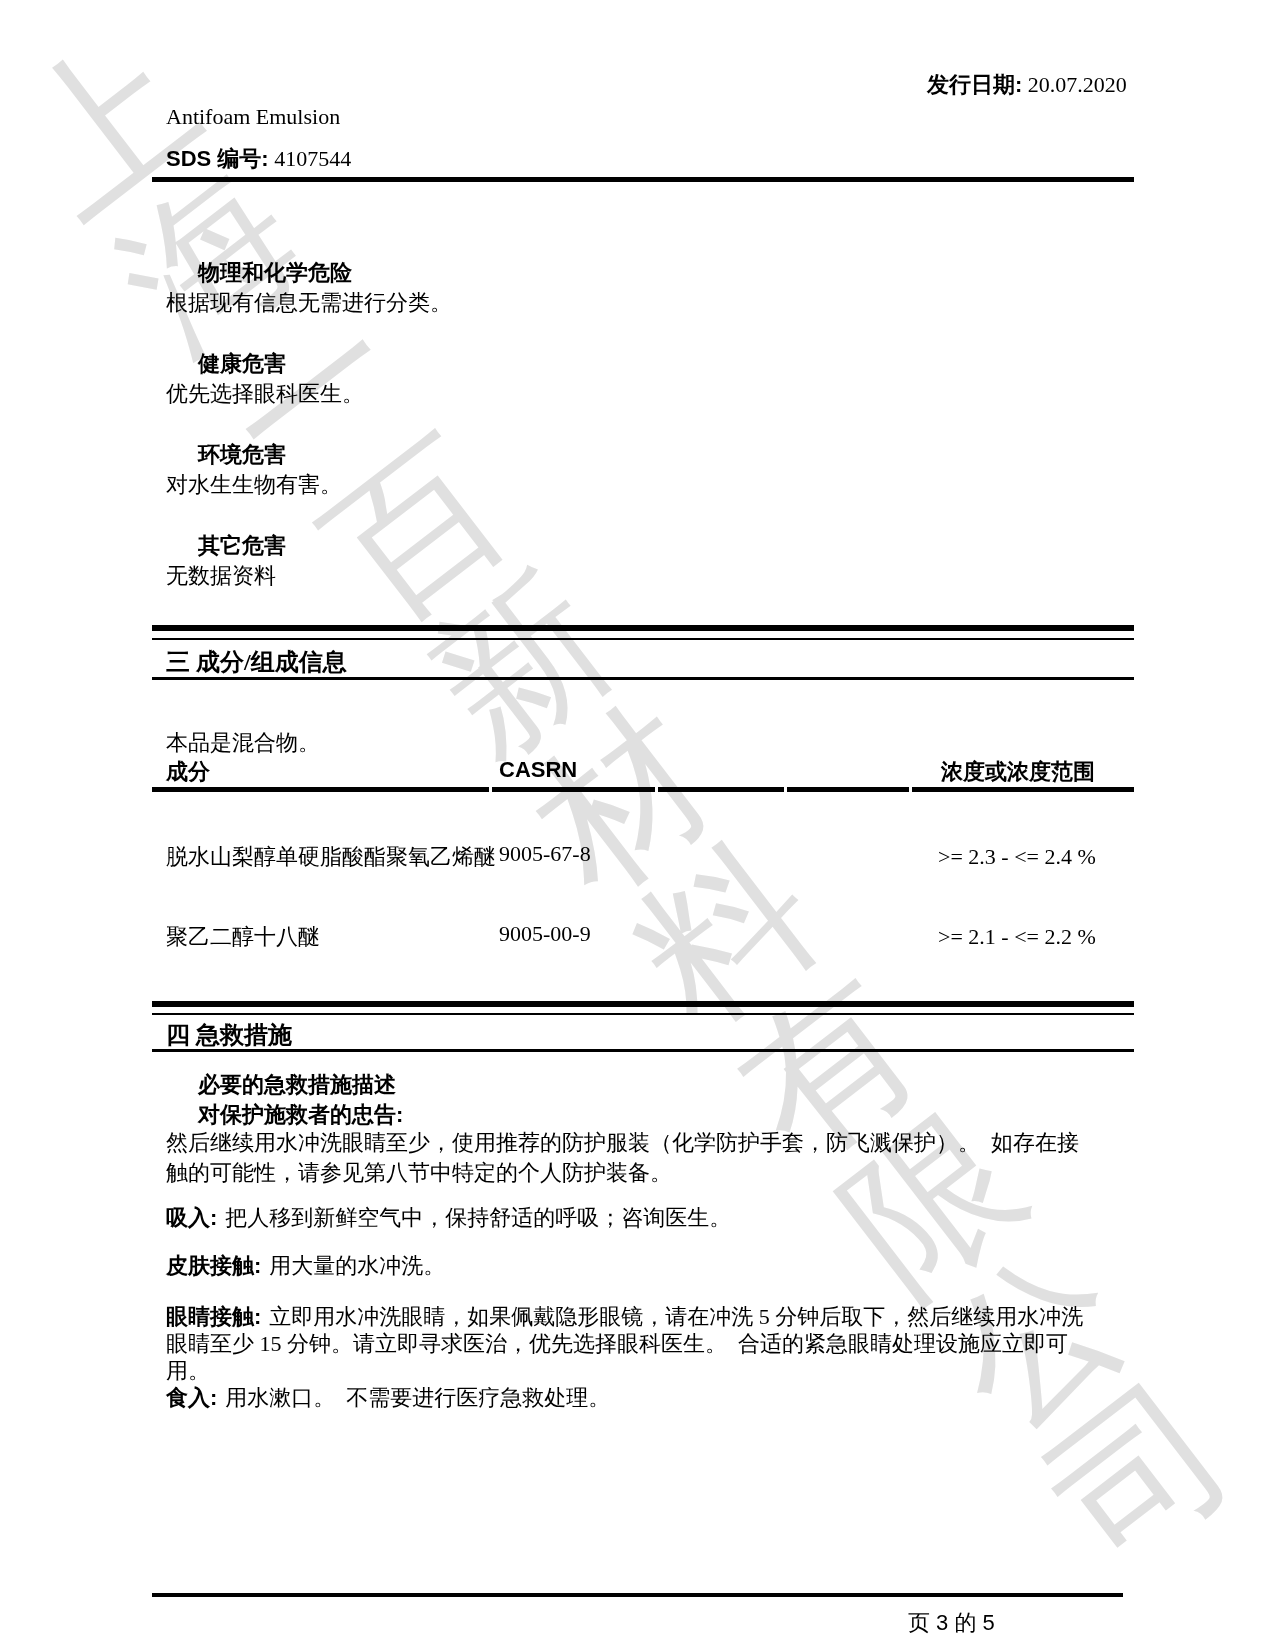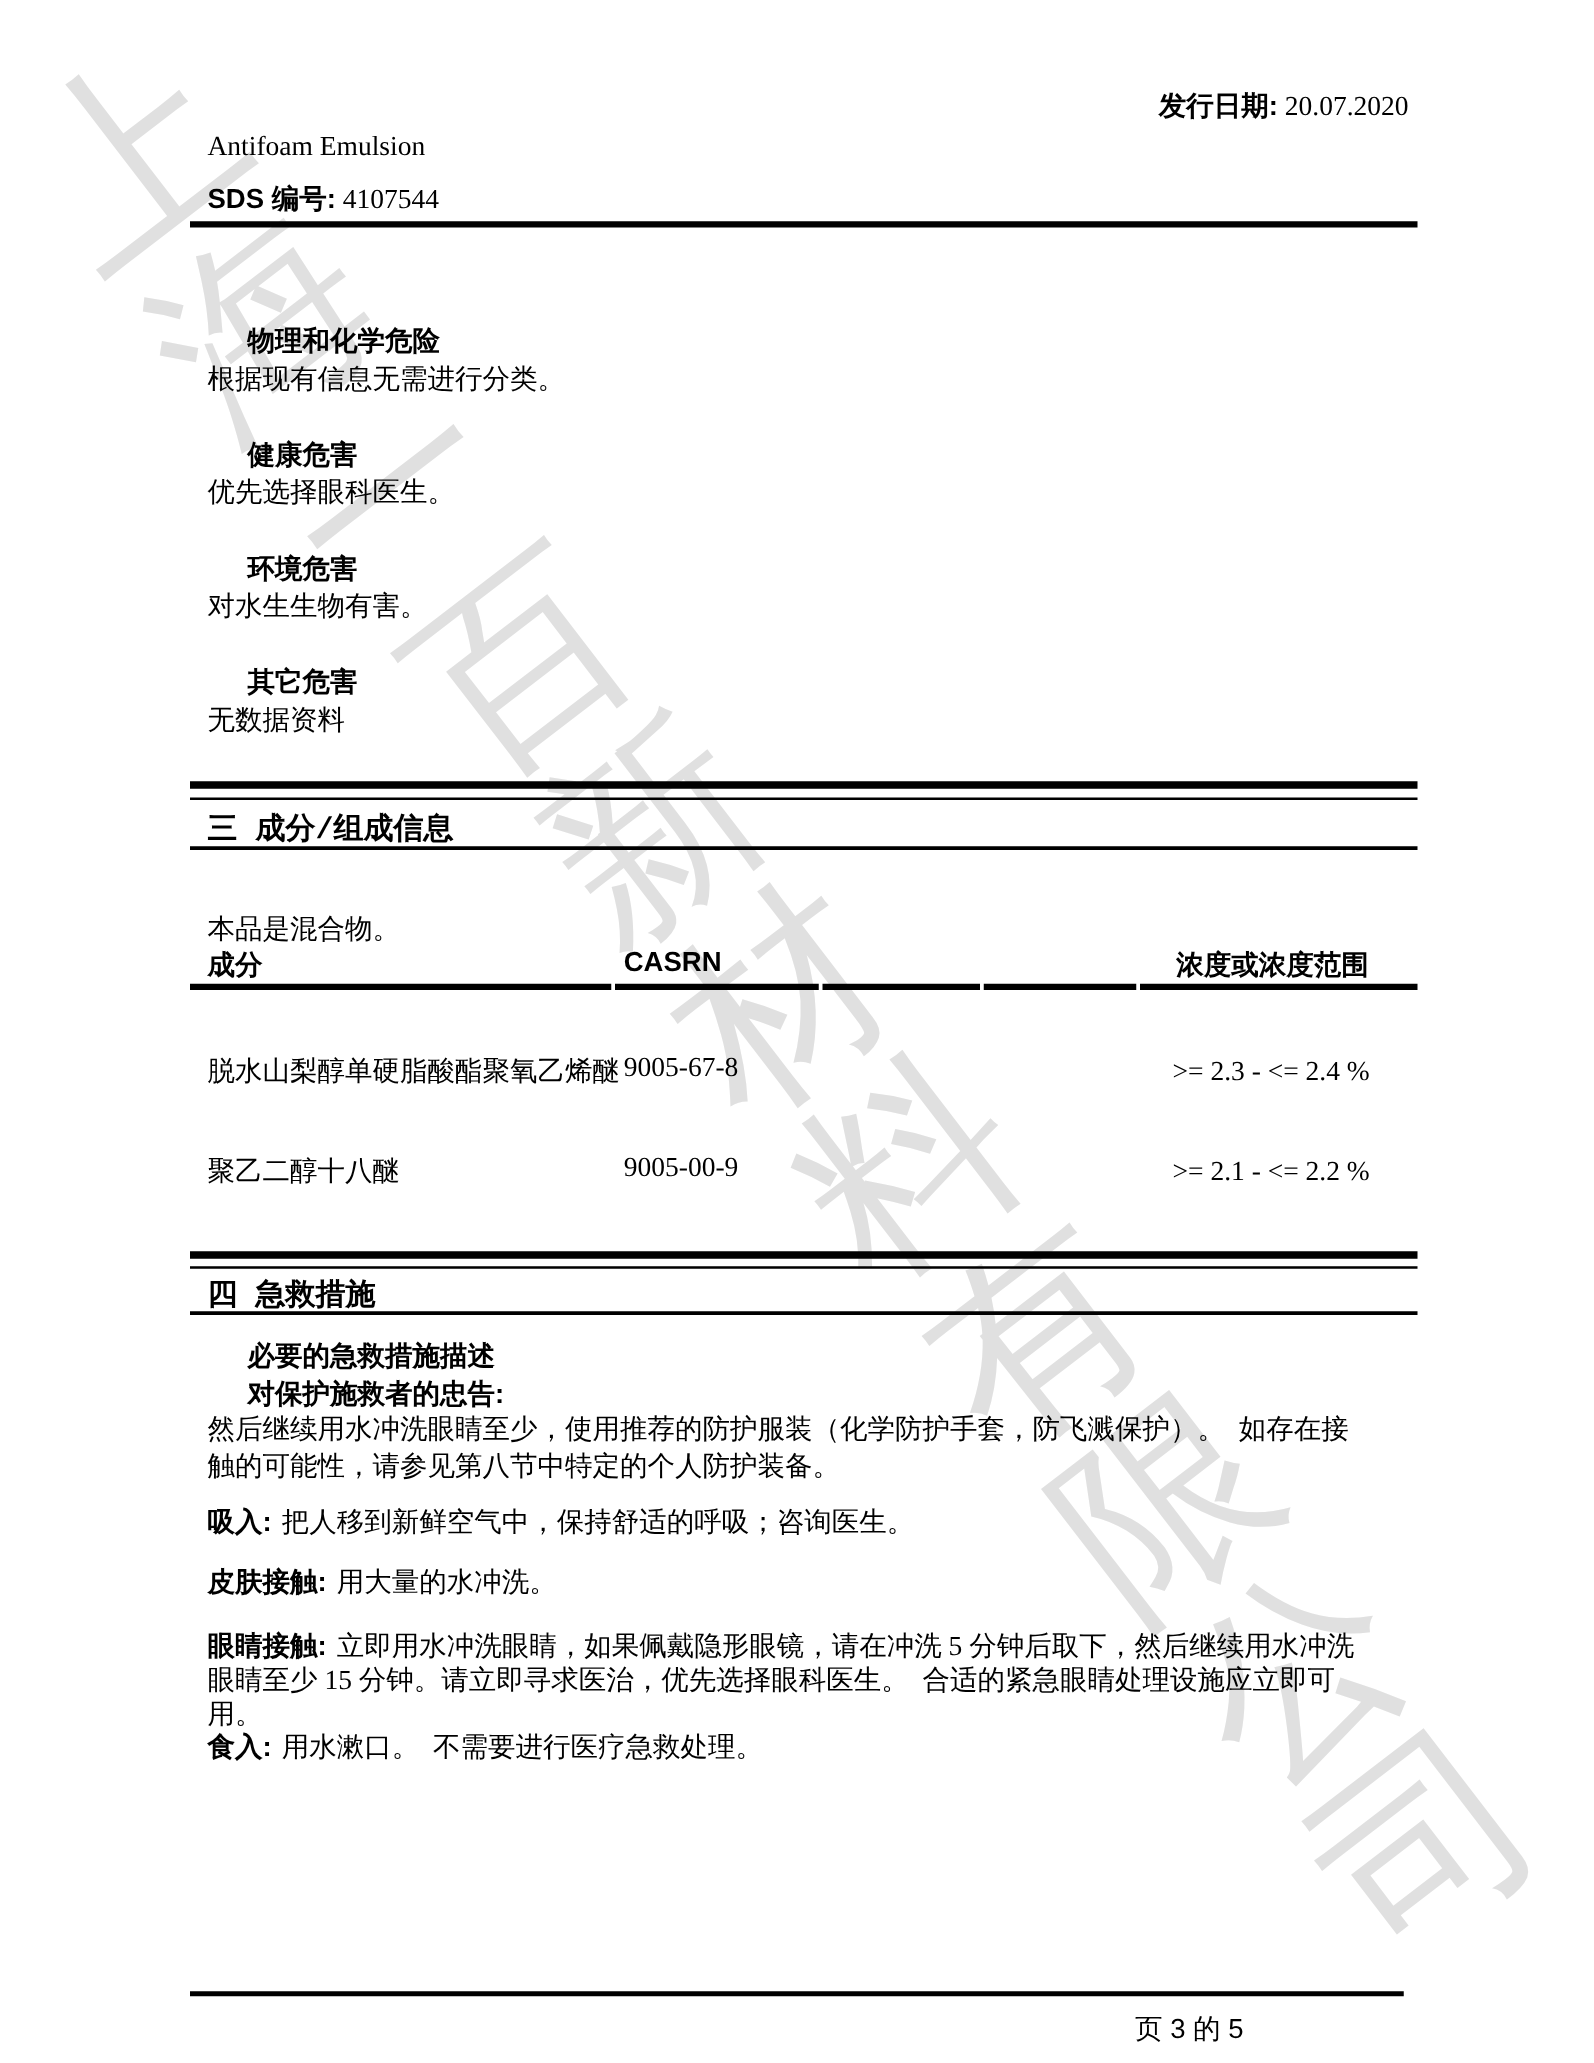--- a/index.html
+++ b/index.html
@@ -2,21 +2,21 @@
 <html><head>
 <meta charset="utf-8">
 <style>
   html,body{margin:0;padding:0;background:#ffffff;}
   .page{position:relative;width:1275px;height:1650px;background:#fff;overflow:hidden;
         font-family:"Liberation Serif","DejaVu Serif",serif;color:#000;}
   .abs{position:absolute;}
   .lbl{font-family:"Liberation Sans","DejaVu Sans",sans-serif;font-weight:700;}
   .body-txt{font-size:22px;line-height:26px;white-space:pre-wrap;}
   .hazard-h{font-family:"Liberation Sans","DejaVu Sans",sans-serif;font-weight:700;font-size:22px;padding-left:32px;}
-  .sec-title{font-family:Liberation Mono, monospace;font-weight:700;font-size:24px;}
+  .sec-title{font-family:Liberation Serif, serif;font-weight:700;font-size:24px;}
   .rule{position:absolute;background:#000;}
   .th{font-family:"Liberation Sans","DejaVu Sans",sans-serif;font-weight:700;font-size:22px;}
   .measure-lbl{font-family:"Liberation Sans","DejaVu Sans",sans-serif;font-weight:700;margin-right:8px;}
   .para{font-size:22px;line-height:30px;white-space:pre-wrap;}
   .wm-char{position:absolute;transform:translate(-50%,-50%) rotate(-37.5deg);
            font-size:165px;line-height:1;font-family:"Liberation Serif","DejaVu Serif",serif;
            user-select:none;}
   .footer-txt{font-family:"Liberation Sans","DejaVu Sans",sans-serif;font-size:22px;}
 </style>
 </head>

